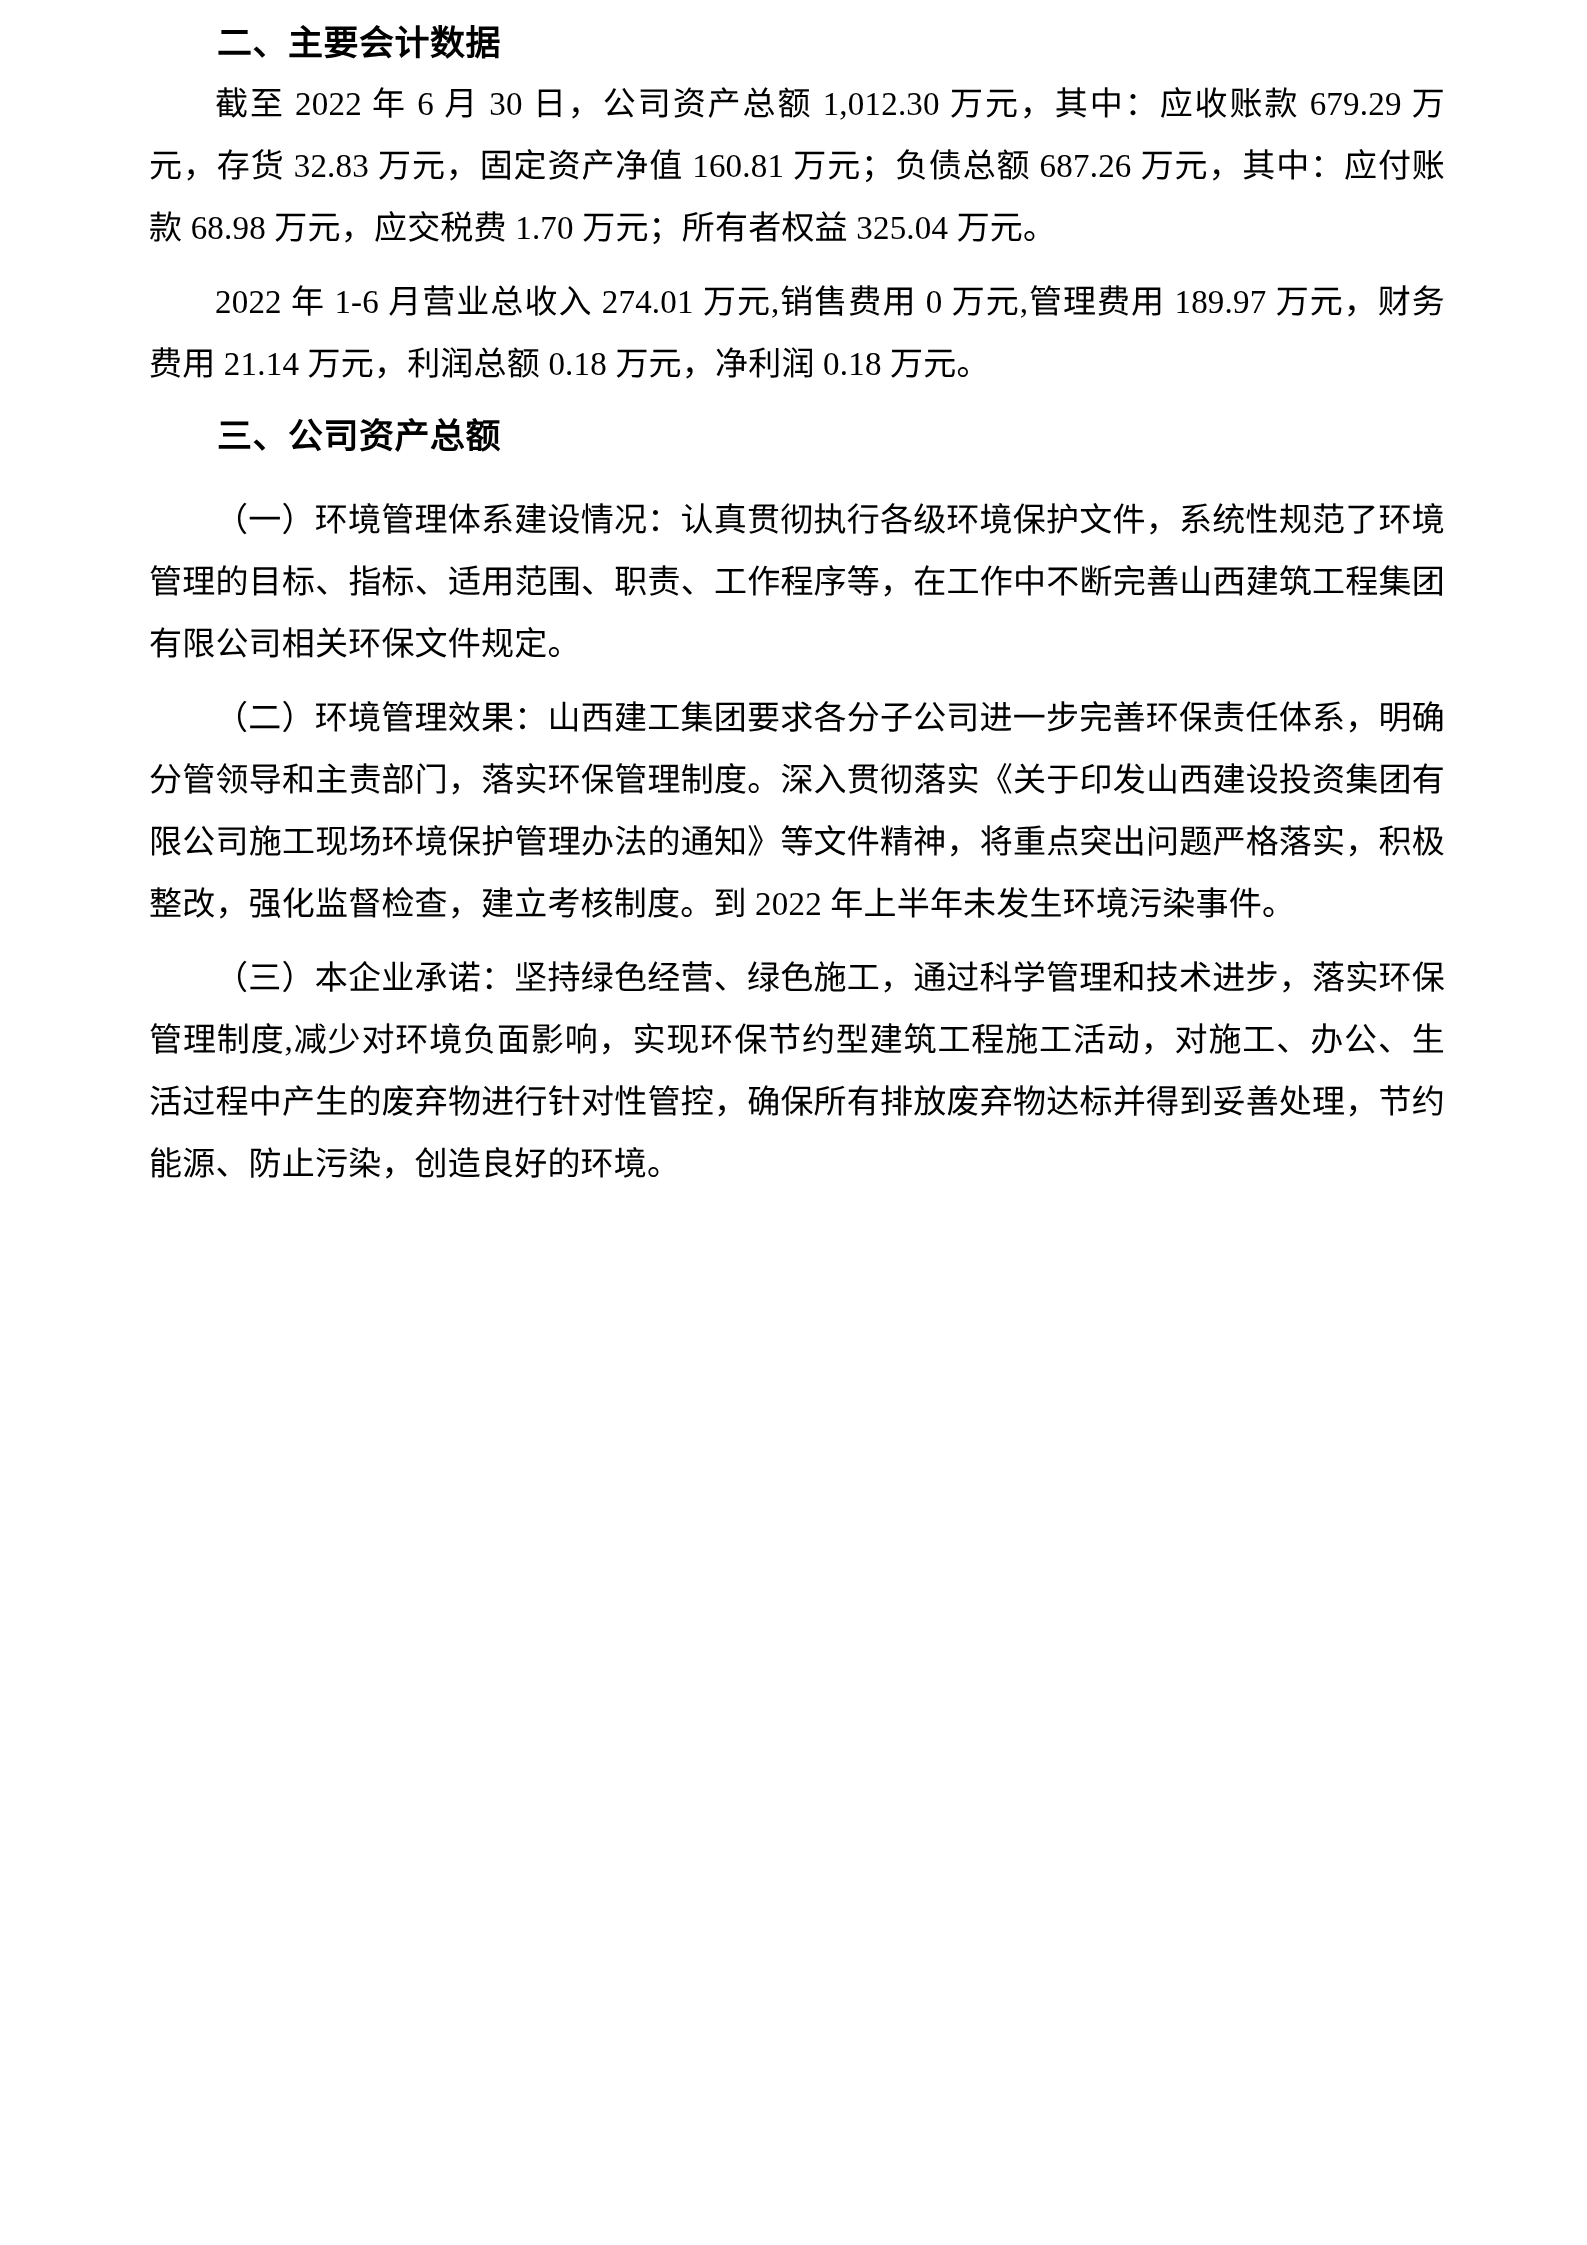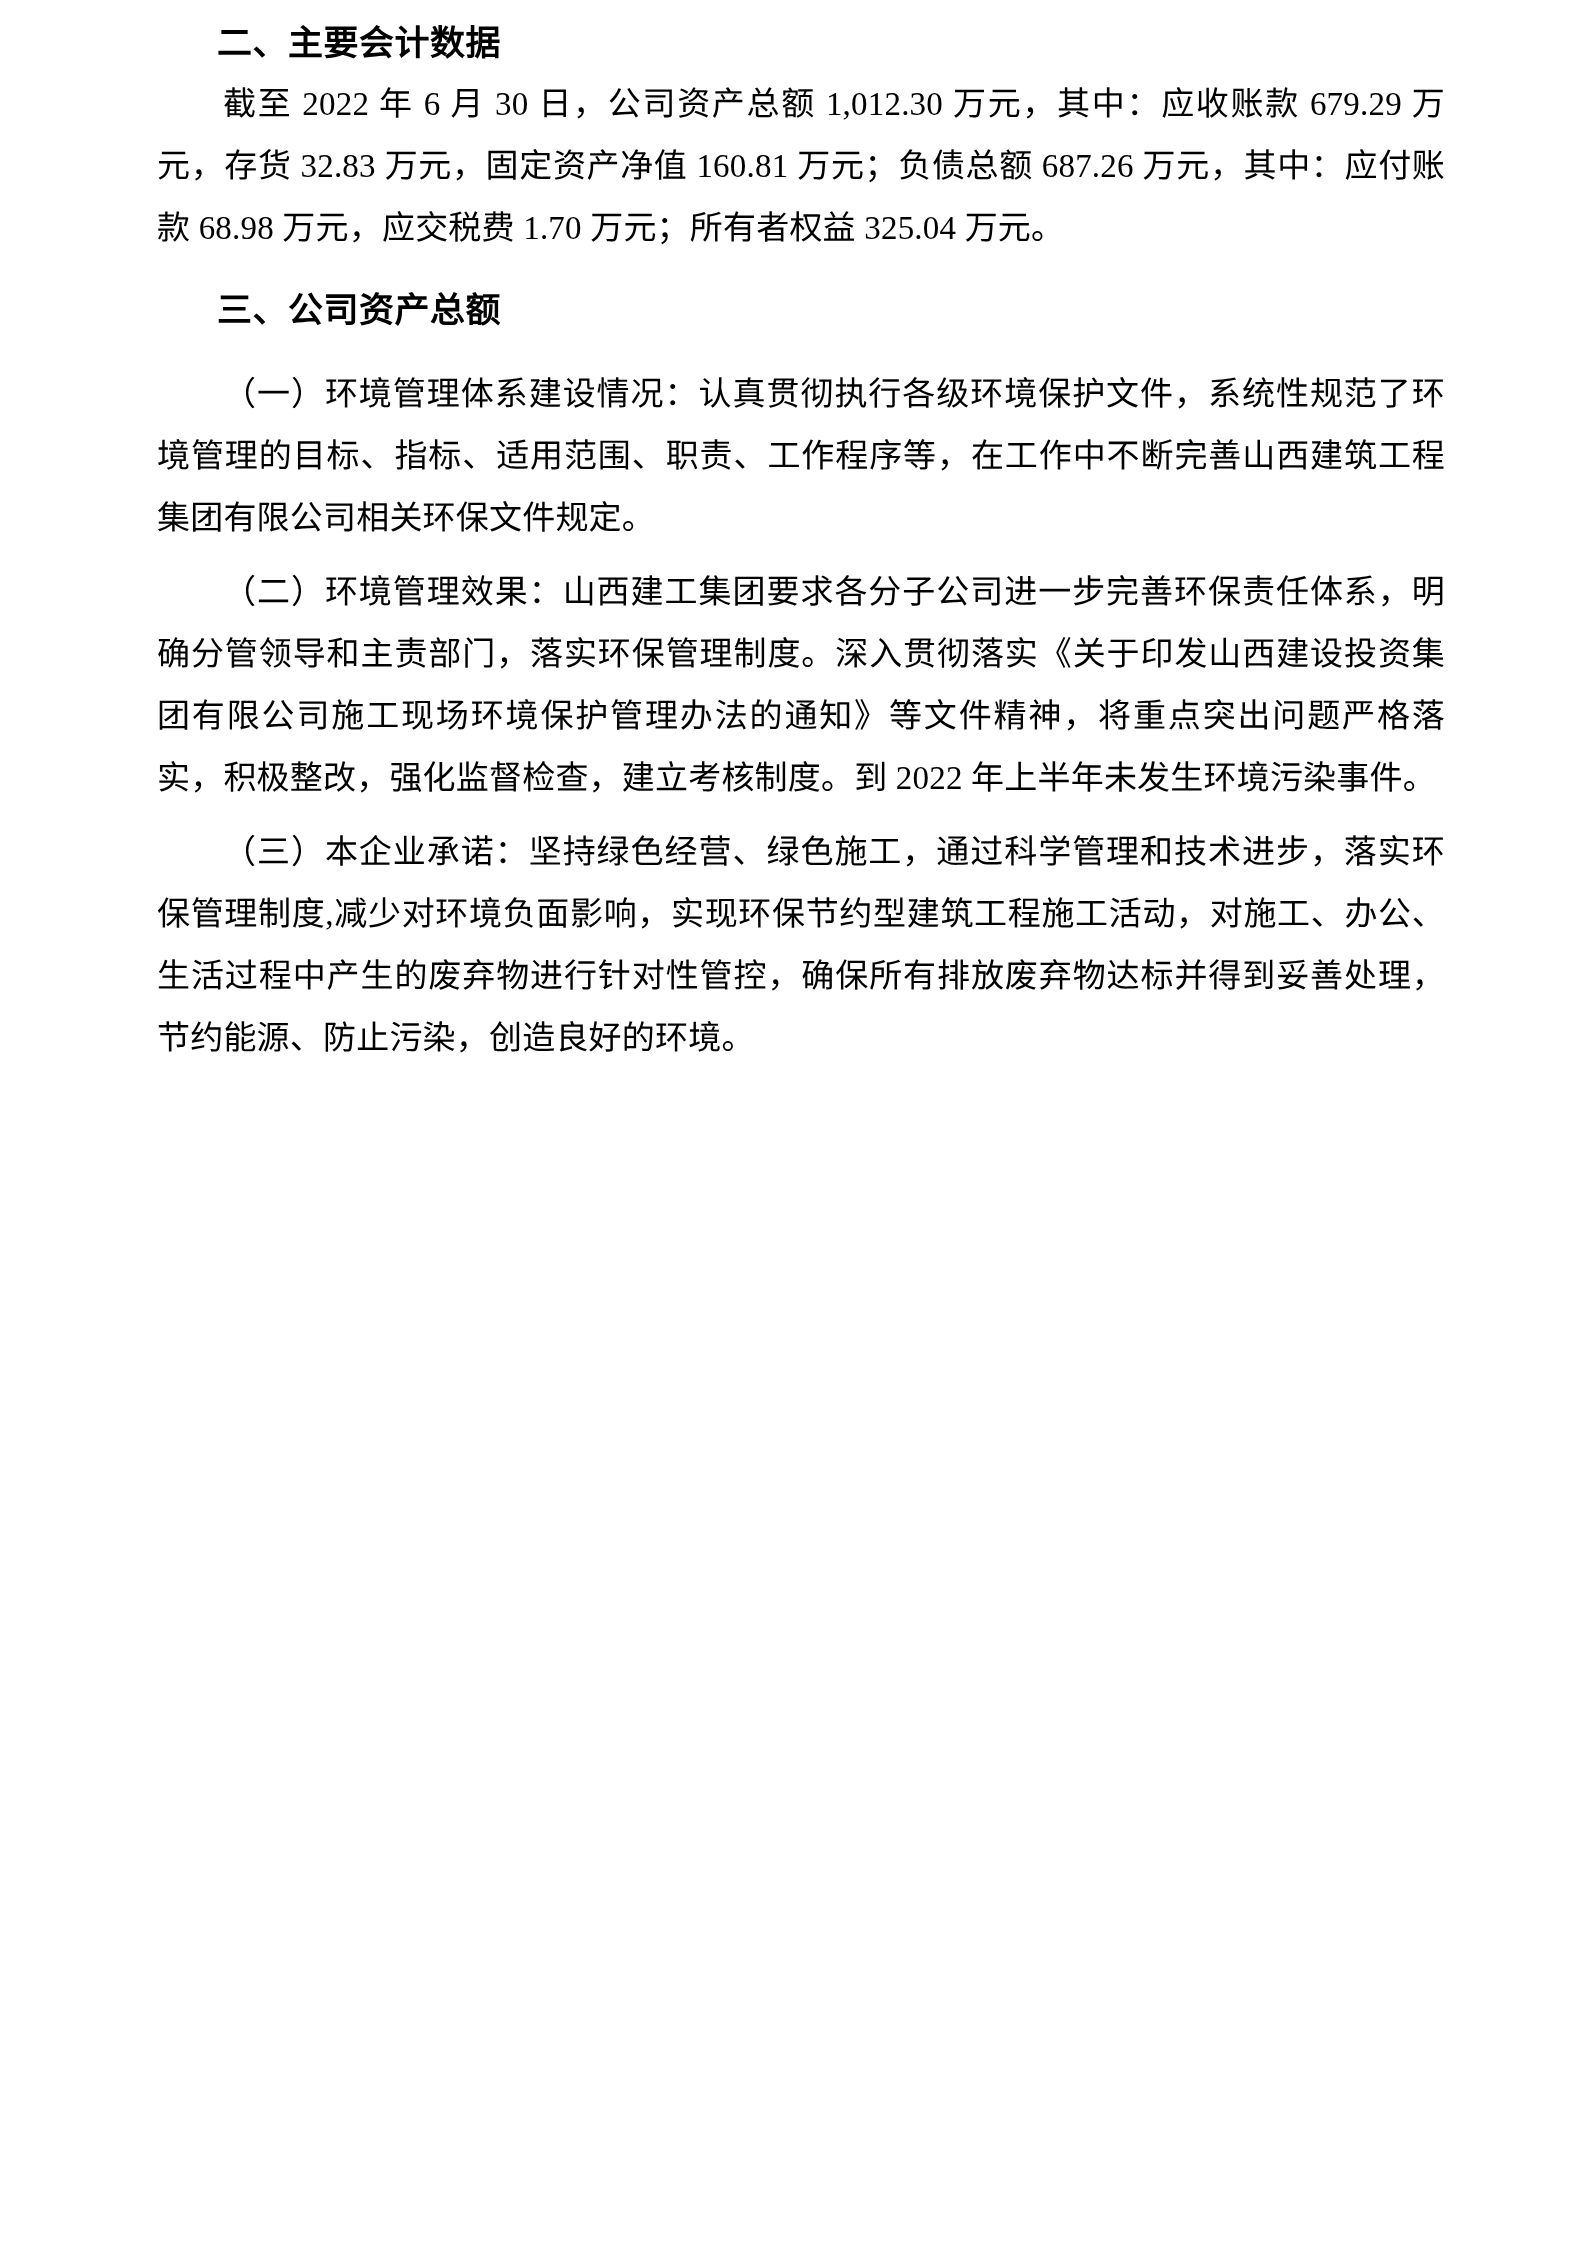--- a/index.html
+++ b/index.html
@@ -30,21 +30,21 @@
     font-size: 35px;
     line-height: 1.35;
     margin: 0 0 6px 0;
     padding: 0;
     text-indent: 72px;
     letter-spacing: 0.5px;
   }
   p.para {
     font-size: 33px;
     line-height: 62px;
-    margin: 0 0 2px 12px;
+    margin: 0 0 2px 4px;
     padding: 0;
     text-indent: 66px;
     text-align: justify;
     text-justify: inter-ideograph;
     letter-spacing: 0.2px;
   }
   .sp-10 { height: 10px; }
   .sp-16 { height: 16px; }
   .sp-22 { height: 22px; }
 </style>
@@ -53,20 +53,21 @@
 
 <div class="page">
   <div class="doc-body">
 
     <h2 class="section-heading">二、主要会计数据</h2>
 
     <p class="para">截至 2022 年 6 月 30 日，公司资产总额 1,012.30 万元，其中：应收账款 679.29 万元，存货 32.83 万元，固定资产净值 160.81 万元；负债总额 687.26 万元，其中：应付账款 68.98 万元，应交税费 1.70 万元；所有者权益 325.04 万元。</p>
 
     <div class="sp-10"></div>
 
+    <p class="para">2022 年 1-6 月营业总收入 274.01 万元,销售费用 0 万元,管理费用 189.97 万元，财务费用 21.14 万元，利润总额 0.18 万元，净利润 0.18 万元。</p>
 
     <div class="sp-16"></div>
 
     <h2 class="section-heading">三、公司资产总额</h2>
 
 
     <div class="sp-22"></div>
 
 
     <p class="para">（一）环境管理体系建设情况：认真贯彻执行各级环境保护文件，系统性规范了环境管理的目标、指标、适用范围、职责、工作程序等，在工作中不断完善山西建筑工程集团有限公司相关环保文件规定。</p>

